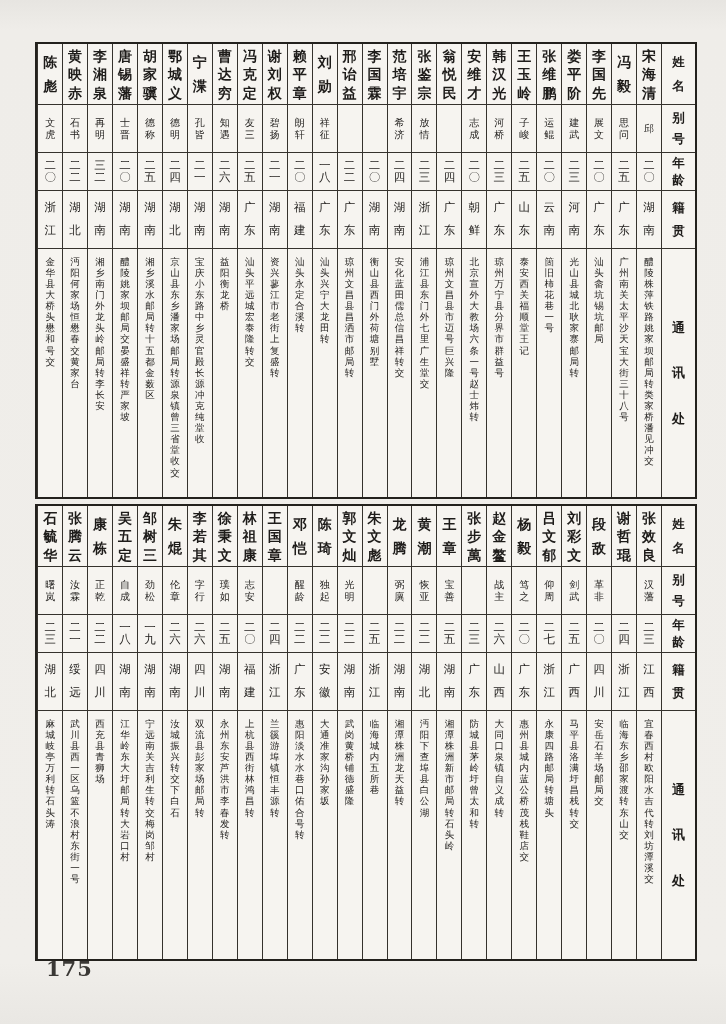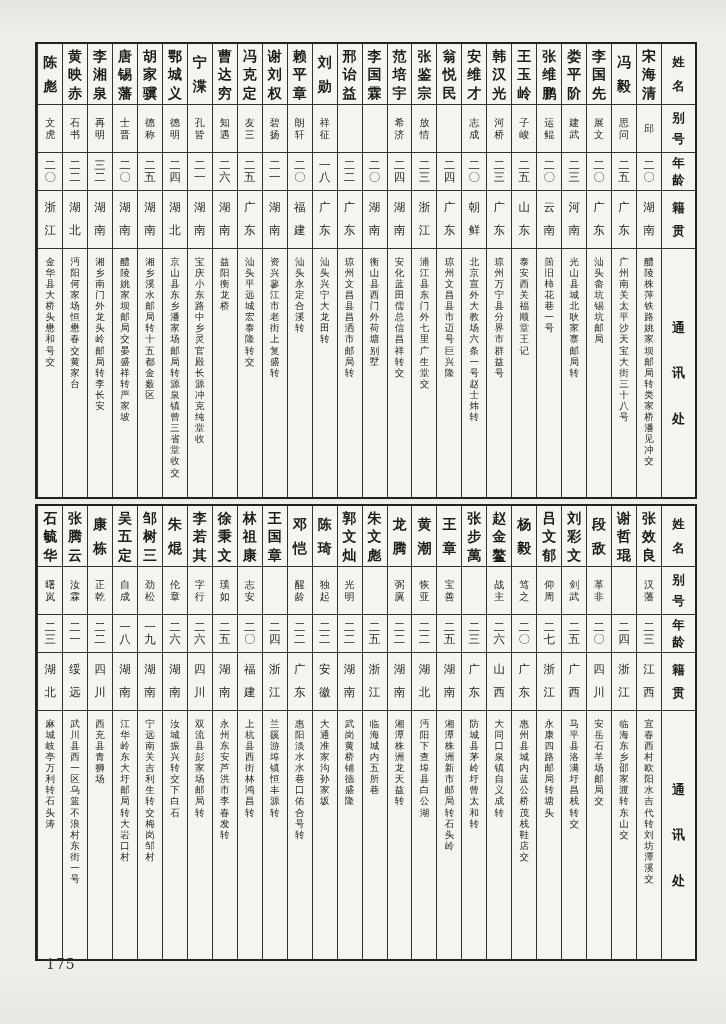--- a/index.html
+++ b/index.html
@@ -39,21 +39,21 @@
   .cell-alias .ch{margin:1px 0;}
   .cell-age    {height:38px;justify-content:center;font-size:11.5px;}
   .cell-age .ch{margin:0.5px 0;}
   .cell-native {height:58px;justify-content:space-evenly;font-size:11.5px;}
   .cell-address{flex:1 1 auto;justify-content:flex-start;padding:7px 0 4px 0;font-size:9.5px;}
   .cell-address .ch{margin:0.8px 0;}
   .header-col .cell{font-weight:700;font-size:12.5px;justify-content:space-evenly;}
   .header-col .cell-address{padding:40px 0;justify-content:space-evenly;font-size:13px;}
   .page-number{
     position:absolute;left:46px;top:956px;
-    font-size:14px;color:#3a3835;letter-spacing:1px;
+    font-size:21px;color:#3a3835;letter-spacing:1px;font-weight:bold;
   }
 </style>
 </head>
 <body>
 
 <div class="page">
 
   <div class="table-section" id="section-top">
     <div class="col header-col">
       <div class="cell cell-name">

